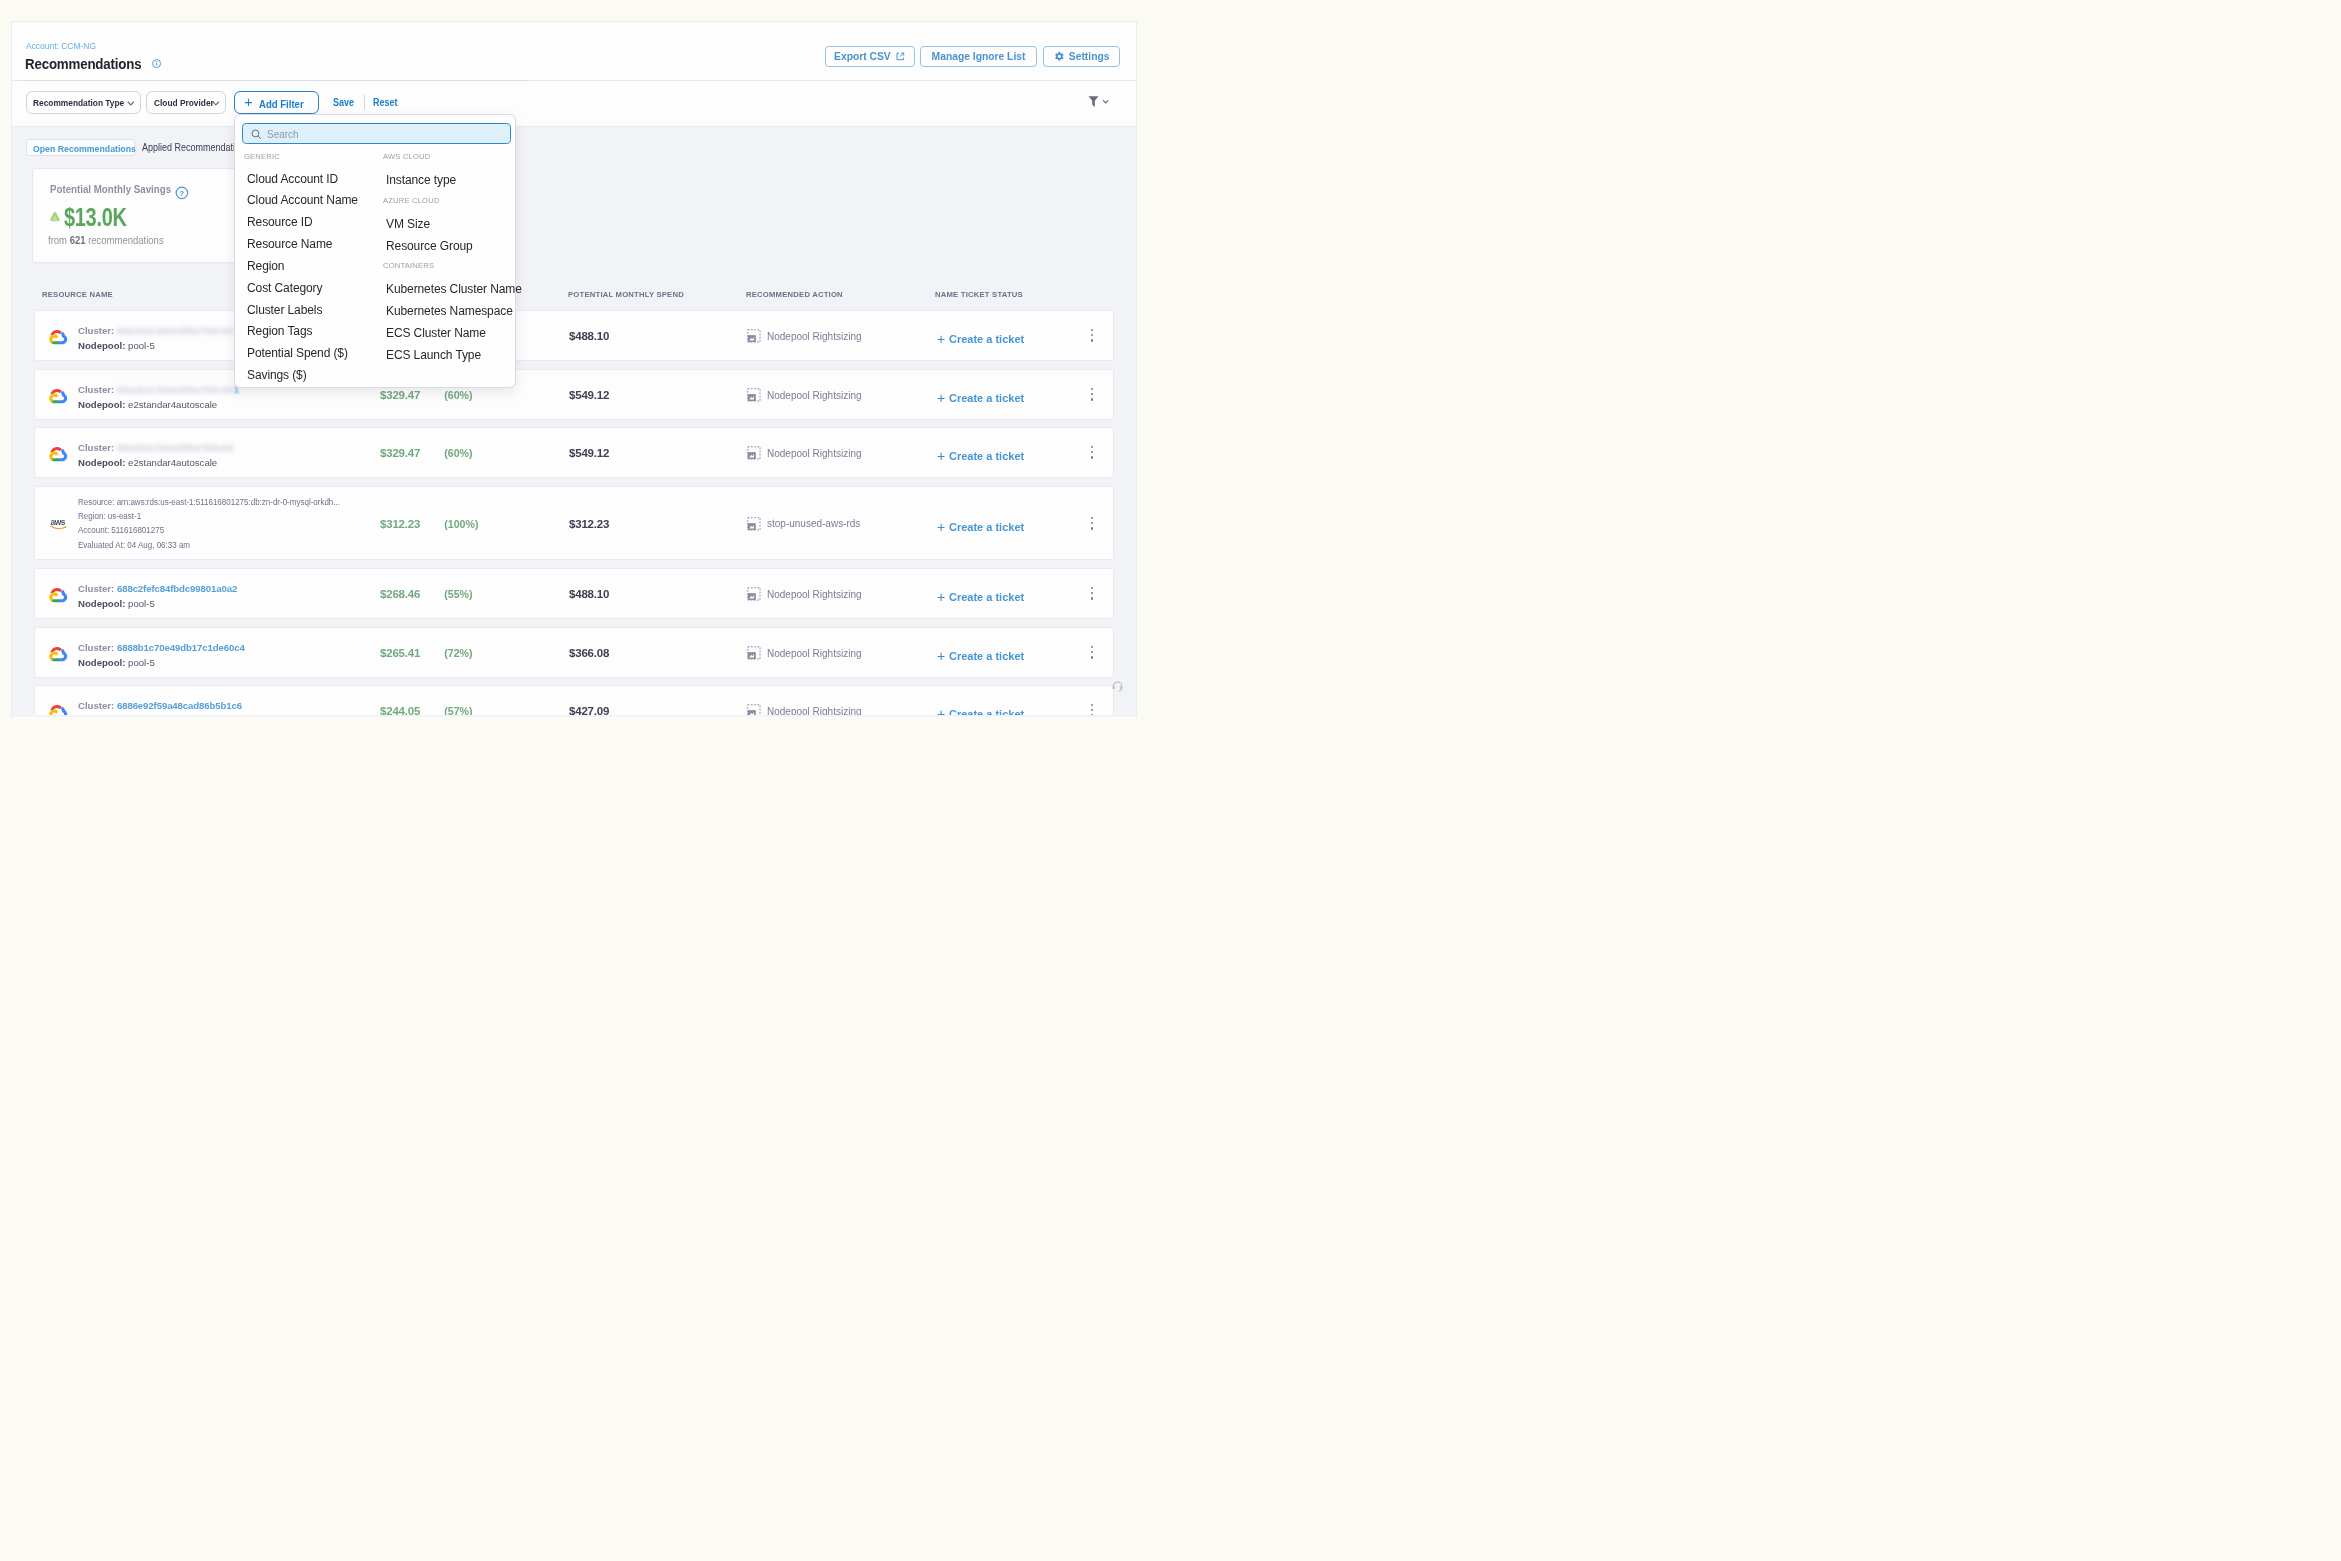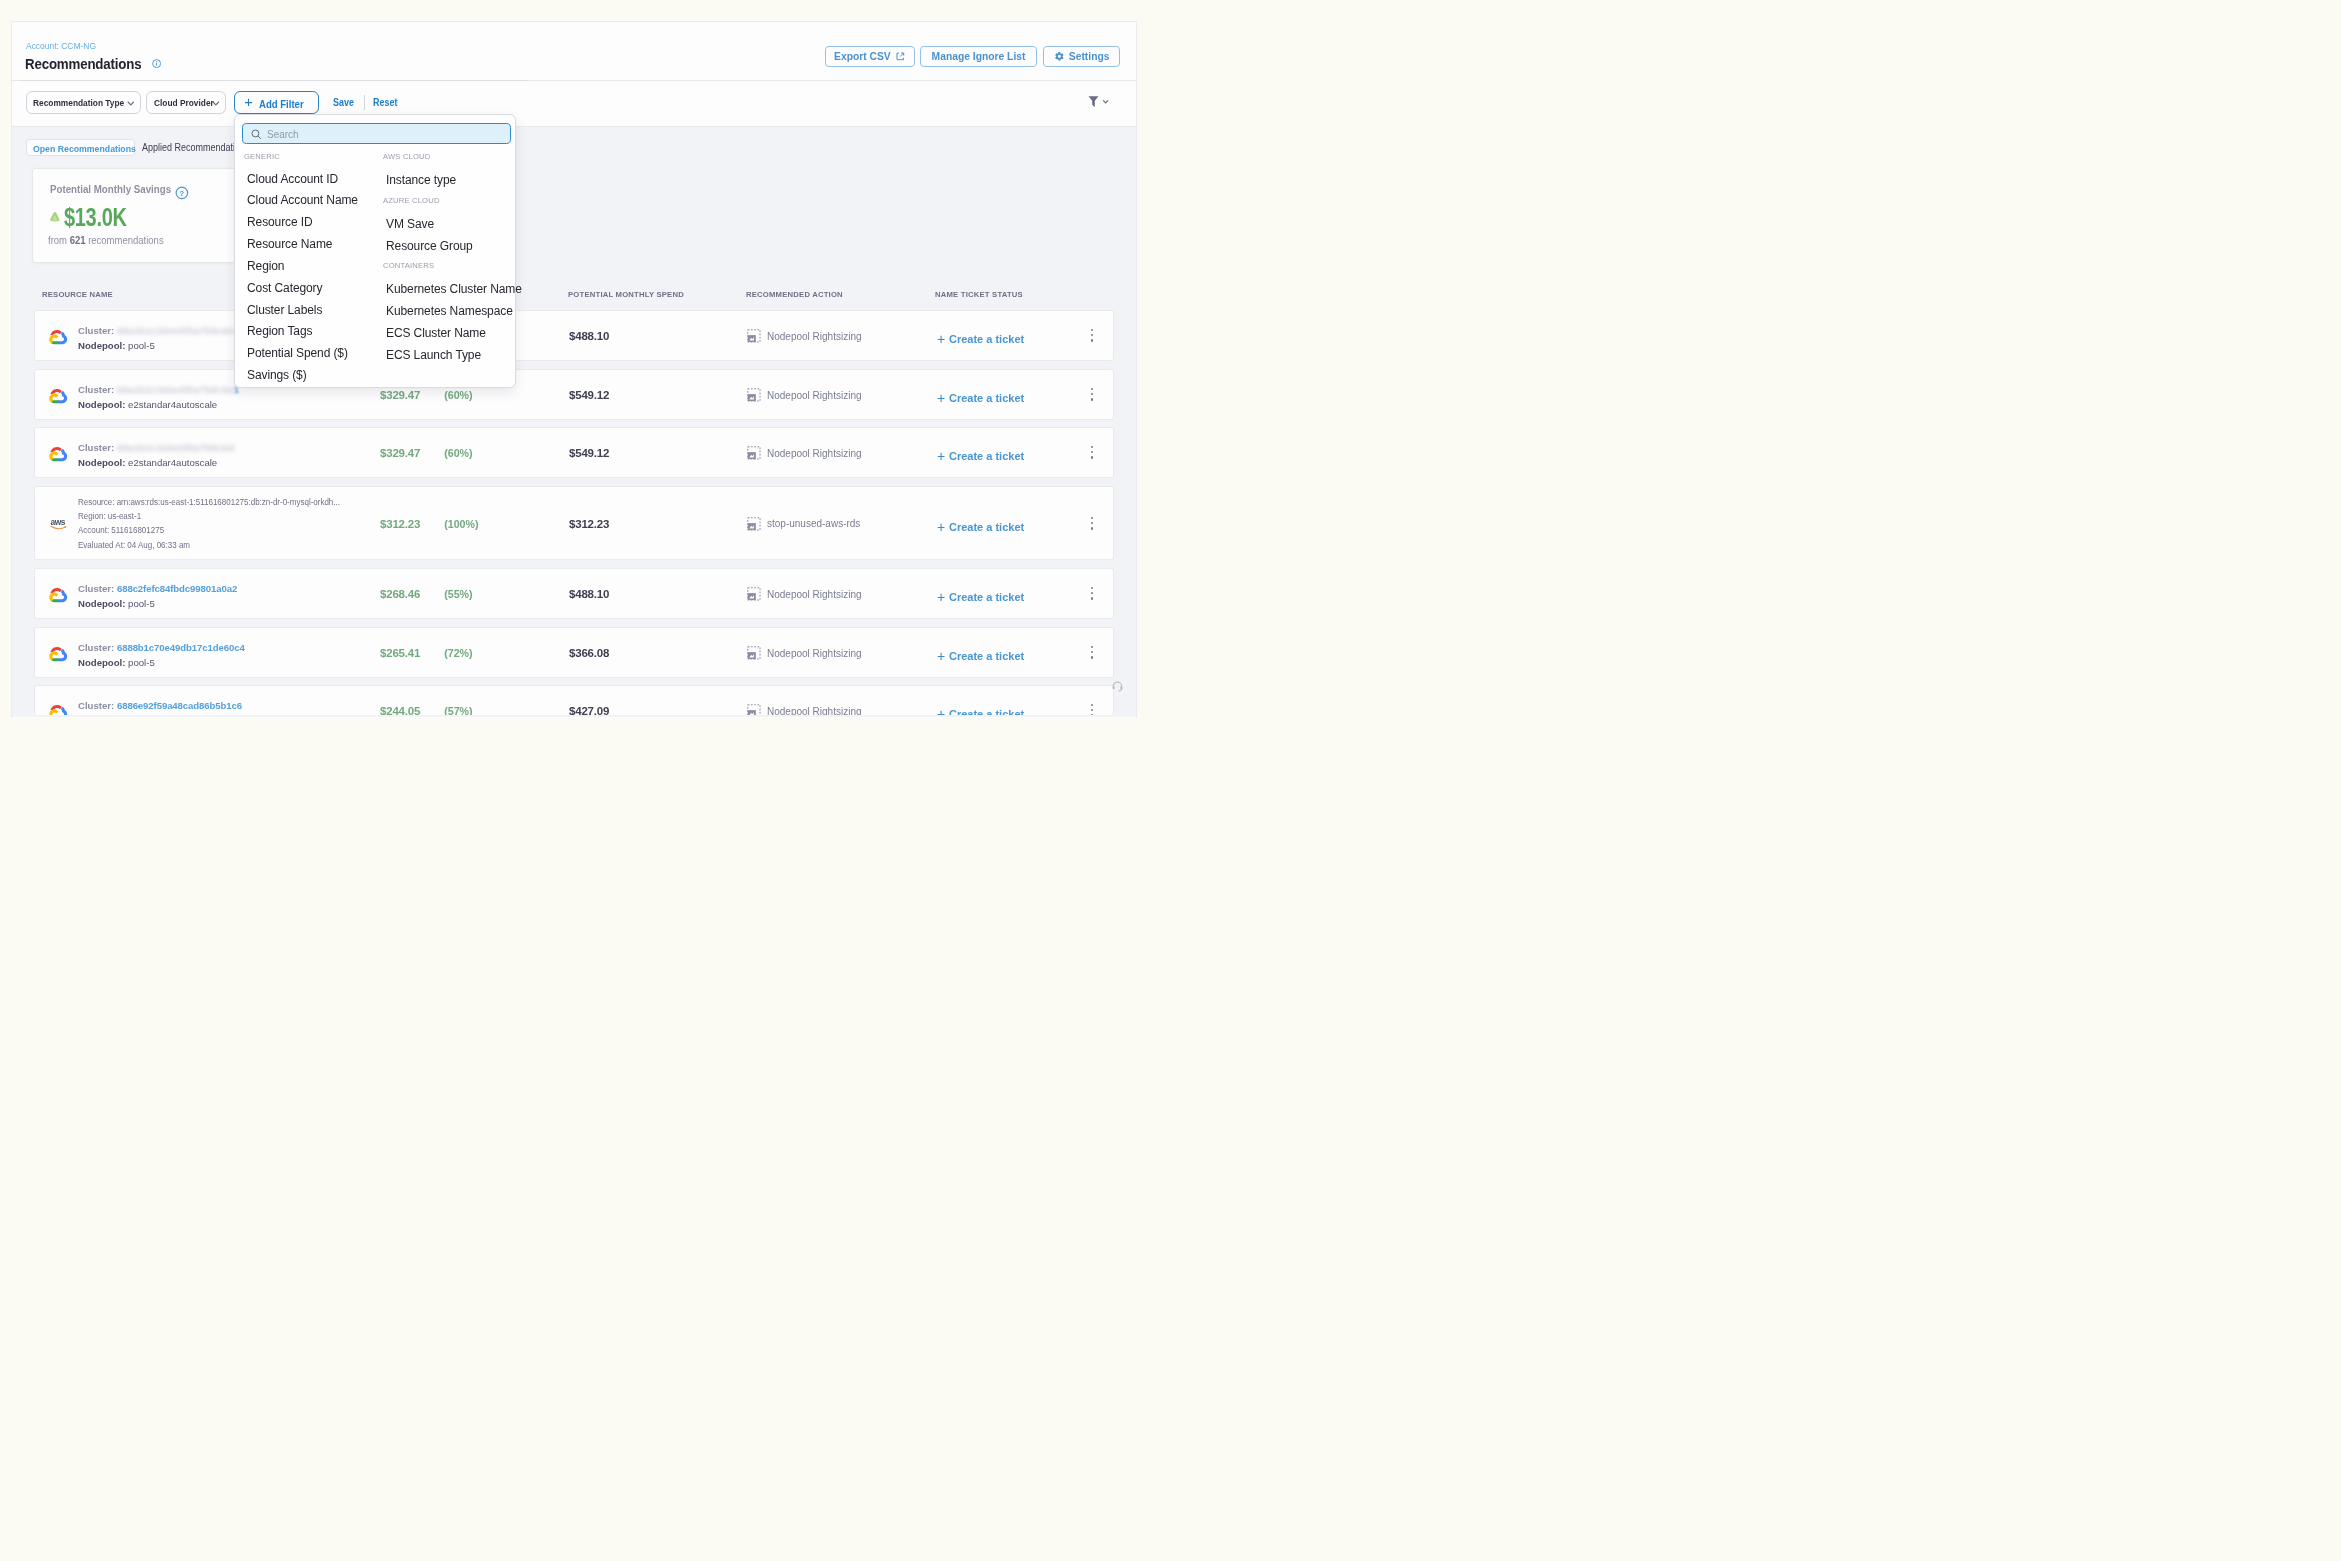--- a/index.html
+++ b/index.html
@@ -310,21 +310,21 @@
 <div class="dditem" style="left:12px;top:122px">Resource Name</div>
 <div class="dditem" style="left:12px;top:144px">Region</div>
 <div class="dditem" style="left:12px;top:166px">Cost Category</div>
 <div class="dditem" style="left:12px;top:188px">Cluster Labels</div>
 <div class="dditem" style="left:12px;top:209px">Region Tags</div>
 <div class="dditem" style="left:12px;top:231px">Potential Spend ($)</div>
 <div class="dditem" style="left:12px;top:253px">Savings ($)</div>
 <div class="ddhdr" style="left:148px;top:37px">AWS CLOUD</div>
 <div class="dditem" style="left:151px;top:58px">Instance type</div>
 <div class="ddhdr" style="left:148px;top:81px">AZURE CLOUD</div>
-<div class="dditem" style="left:151px;top:102px">VM Save</div>
+<div class="dditem" style="left:151px;top:102px">VM Size</div>
 <div class="dditem" style="left:151px;top:124px">Resource Group</div>
 <div class="ddhdr" style="left:148px;top:146px">CONTAINERS</div>
 <div class="dditem" style="left:151px;top:167px">Kubernetes Cluster Name</div>
 <div class="dditem" style="left:151px;top:189px">Kubernetes Namespace</div>
 <div class="dditem" style="left:151px;top:211px">ECS Cluster Name</div>
 <div class="dditem" style="left:151px;top:233px">ECS Launch Type</div>
   </div>
 
   <svg class="abs" style="left:1111px;top:679px" width="13" height="13" viewBox="0 0 17 17" fill="none" stroke="#b9bac3" stroke-width="1.4">
     <path d="M3 9.5 A5.5 5.5 0 0 1 14 9.5"></path>

